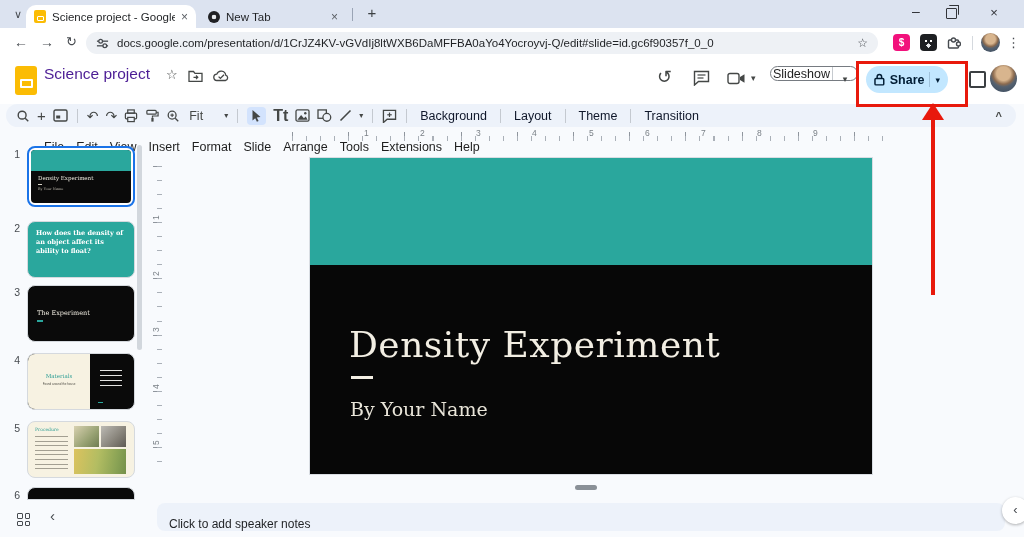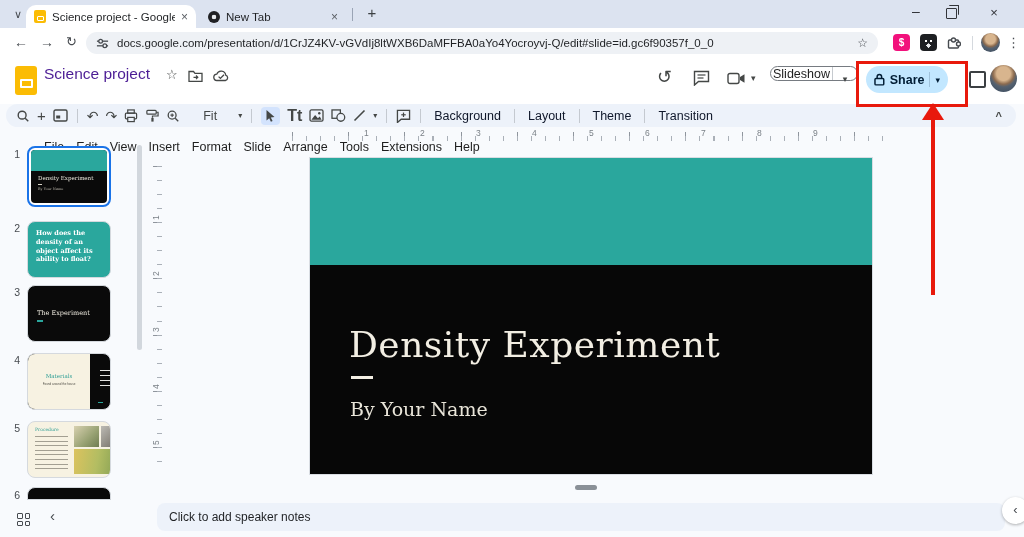--- a/index.html
+++ b/index.html
@@ -77,21 +77,21 @@
   .red-rect{position:absolute;left:856px;top:61px;width:106px;height:40px;border:3px solid #e8190c;z-index:4;}
   .mode-square{position:absolute;left:969px;top:13px;width:13px;height:13px;border:2.6px solid #3c4043;border-radius:2px;}
   .avatar.big{position:absolute;left:990px;top:7px;width:27px;height:27px;}
 
   
   .toolbar{position:absolute;left:6px;top:104px;width:1010px;height:23px;background:#edf2fa;border-radius:12px;
     display:flex;align-items:center;padding:0 10px;box-sizing:border-box;gap:7px;}
   .tb-glyph{font-size:13px;color:#444746;line-height:1;}
   .tb-div{width:1px;height:14px;background:#c4c9d0;margin:0 2px;}
   .tb-text{font-size:12.5px;color:#0f172a;padding:0 4px;}
-  .tb-fit{font-size:12.5px;color:#444746;margin-left:16px;}
+  .tb-fit{font-size:12.5px;color:#444746;margin-left:2px;}
   .tb-caret{font-size:8px;color:#444746;}
   .tool-selected{width:19px;height:18px;background:#d3e3fd;border-radius:4px;display:flex;
     align-items:center;justify-content:center;}
   .tt{font-size:16px;color:#444746;font-weight:bold;}
   .tb-chevup{margin-left:auto;font-size:11px;font-weight:bold;color:#444746;margin-right:4px;}
 
   
   .hruler-num{position:absolute;top:128px;font-size:8.5px;color:#7a8087;}
   .hruler-ticks{position:absolute;left:292px;top:136px;width:600px;height:5px;
     background:repeating-linear-gradient(to right,#aab0b8 0 1px,transparent 1px 14.05px);}
@@ -112,21 +112,21 @@
   .slide-subtitle{position:absolute;left:40px;top:240px;font-family:"DejaVu Serif",serif;
     font-size:19px;color:#e9e5d9;}
   .drag-handle{position:absolute;left:575px;top:485px;width:22px;height:5px;border-radius:2.5px;background:#8a9097;}
 
   .red-arrow-line{position:absolute;left:931px;top:119px;width:3.5px;height:176px;background:#e8190c;z-index:6;}
   .red-arrow-head{position:absolute;left:922px;top:103px;width:0;height:0;z-index:6;
     border-left:11px solid transparent;border-right:11px solid transparent;border-bottom:17px solid #e8190c;}
 
   
   .thumb-num{position:absolute;left:6px;width:14px;text-align:right;font-size:10.5px;color:#474b50;}
-  .thumb{position:absolute;left:27px;width:84px;box-sizing:border-box;border-radius:8px;overflow:hidden;
+  .thumb{position:absolute;left:27px;width:108px;box-sizing:border-box;border-radius:8px;overflow:hidden;
     border:1px solid #d5d9de;background:#fff;}
   .thumb1{top:146px;height:61px;border:2px solid #1a73e8;padding:2px;background:#fff;overflow:visible;}
   .thumb1-inner{width:100%;height:100%;border-radius:4px;overflow:hidden;position:relative;background:#0a0a0a;}
   .t1-teal{position:absolute;left:0;top:0;width:100%;height:21px;background:#2aa79d;}
   .t1-title{position:absolute;left:7px;top:25px;font-family:"DejaVu Serif",serif;font-size:5.5px;color:#f2eee3;}
   .t1-dash{position:absolute;left:7px;top:34px;width:4px;height:1px;background:#d8d4c8;}
   .t1-sub{position:absolute;left:7px;top:37px;font-family:"DejaVu Serif",serif;font-size:3.5px;color:#bab6aa;}
   .thumb2{top:221px;height:57px;background:#2aa79d;}
   .t2-text{padding:7px 8px;font-family:"DejaVu Serif",serif;font-weight:bold;font-size:6.5px;
     line-height:1.35;color:#fff;}
@@ -154,21 +154,21 @@
   .thumb6{top:487px;height:13px;background:#0a0a0a;border-radius:8px 8px 0 0;}
   .film-scrollbar{position:absolute;left:137px;top:145px;width:5px;height:205px;border-radius:3px;background:#d2d7dd;}
 
   
   .bottombar{position:absolute;left:0;top:500px;width:1024px;height:37px;background:#f8fafd;}
   .grid-icon{position:absolute;left:17px;top:13px;width:13px;height:13px;display:grid;
     grid-template-columns:1fr 1fr;gap:2px;}
   .grid-icon div{border:1.4px solid #474b50;border-radius:1px;box-sizing:border-box;}
   .collapse-film{position:absolute;left:50px;top:7px;font-size:15px;color:#474b50;}
   .notesbar{position:absolute;left:157px;top:3px;width:848px;height:28px;background:#edf2fa;border-radius:8px;
-    display:flex;align-items:center;padding:0 12px;box-sizing:border-box;}
+    display:flex;align-items:flex-end;padding:0 12px;box-sizing:border-box;}
   .notes-text{font-size:12px;color:#1f2124;}
   .collapse-circle{position:absolute;left:1002px;top:-3px;width:27px;height:27px;border-radius:50%;background:#fff;
     box-shadow:0 1px 3px rgba(0,0,0,.3);text-align:center;line-height:25px;font-size:13px;color:#474b50;}
 </style>
 </head>
 <body>
 
 <div class="screen">
 
   <div class="tabstrip">

